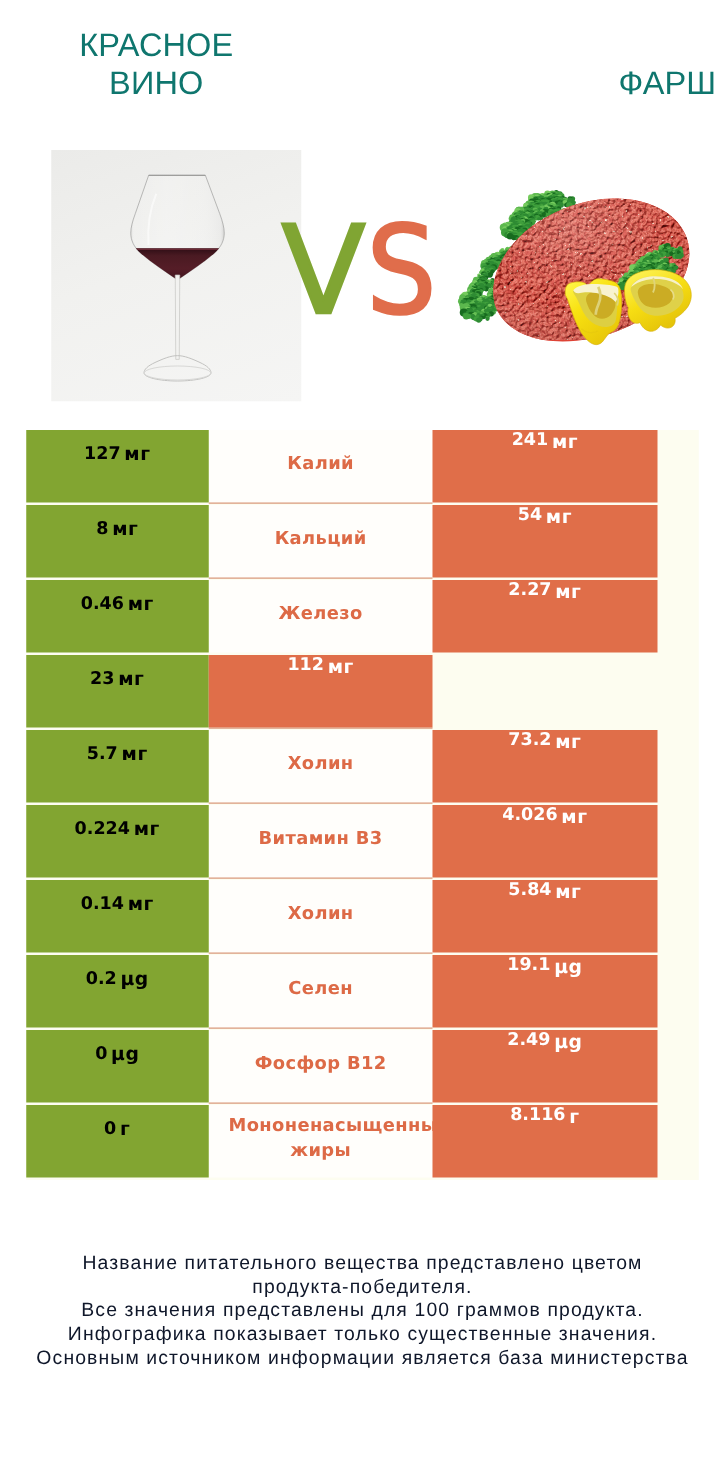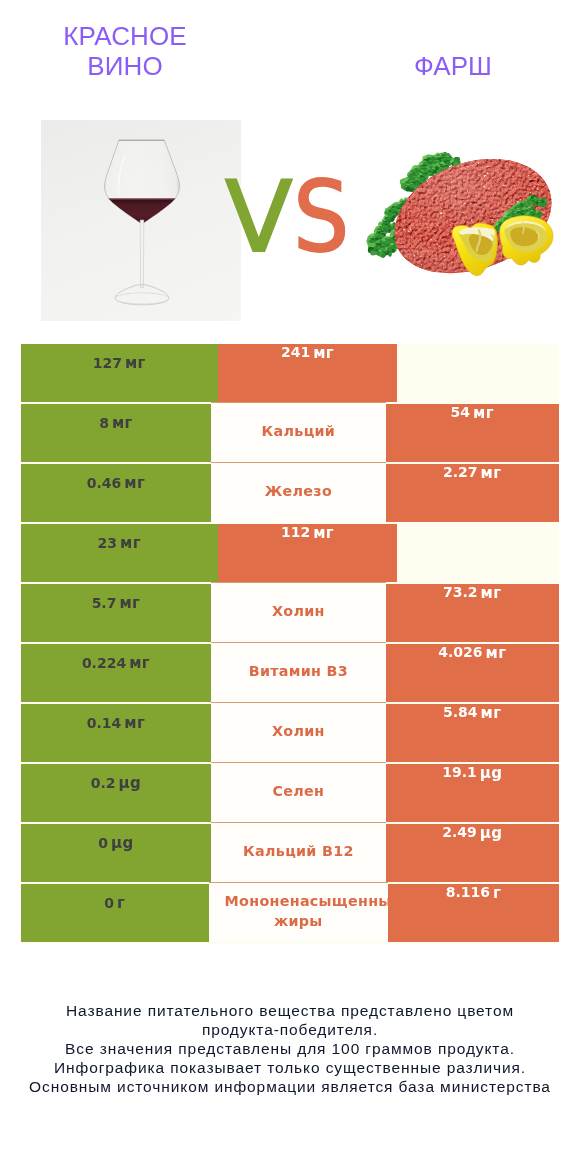--- a/index.html
+++ b/index.html
@@ -1,37 +1,37 @@
 <!DOCTYPE html>
 <html><head>
 <meta charset="utf-8">
 <style>
   html,body{margin:0;padding:0;background:#fff;}
   body{width:580px;height:1174px;font-family:"Liberation Sans",sans-serif;overflow:hidden;-webkit-font-smoothing:antialiased;}
   .page{position:relative;width:580px;height:1174px;background:#fff;}
 
   
-  .title{position:absolute;text-align:center;font-size:26px;line-height:30px;color:#8b5cf6;letter-spacing:0.1px;font-weight:400;}
+  .title{position:absolute;text-align:center;font-size:26px;line-height:30px;color:#0f766e;letter-spacing:0.1px;font-weight:400;}
   #title-left{left:55px;top:21px;width:140px;}
-  #title-right{left:333px;top:51px;width:240px;}
+  #title-right{left:333px;top:51px;width:240px;text-align:right;}
 
   
   .photo-left{position:absolute;left:41px;top:120px;width:200px;height:201px;background:linear-gradient(160deg,#ebebe9 0%,#f1f1ef 45%,#f5f5f4 100%);overflow:hidden;}
   
   .photo-right{position:absolute;left:360px;top:128px;width:205px;height:170px;}
 
   
   .vs{position:absolute;left:225px;top:168px;width:160px;font-family:"DejaVu Sans",sans-serif;font-stretch:condensed;font-size:98px;font-weight:400;line-height:1;letter-spacing:0px;white-space:nowrap;}
   .vs .v{color:#80a533;-webkit-text-stroke:1.8px #80a533;display:inline-block;transform:scaleX(1.12);transform-origin:left center;}
   .vs .s{color:#e06d4b;-webkit-text-stroke:1.8px #e06d4b;display:inline-block;margin-left:8px;}
 
   
   .table{position:absolute;left:20.8px;top:344px;width:538.2px;background:#fdfdf0;}
   .row{display:flex;height:58px;margin-bottom:2px;}
-  .c-left{width:197px;background:#82a531;color:#404040;display:flex;align-items:center;justify-content:center;padding-bottom:20px;box-sizing:border-box;position:relative;z-index:2;}
+  .c-left{width:146px;background:#82a531;color:#000000;display:flex;align-items:center;justify-content:center;padding-bottom:20px;box-sizing:border-box;position:relative;z-index:2;}
   .c-mid{width:179.4px;background:#fffefb;color:#dd6a46;display:flex;align-items:center;justify-content:center;
          font-family:"DejaVu Sans",sans-serif;font-weight:bold;font-size:14.3px;letter-spacing:0.3px;
          text-align:center;line-height:20px;position:relative;padding:0 16px 4px;box-sizing:border-box;}
   .c-mid > span{display:block;width:100%;}
   .c-mid.div::before{content:"";position:absolute;left:0;right:0;top:-2px;height:1px;background:#d99a7e;}
   .c-right{width:179.4px;background:#e06e49;color:#fff;display:flex;align-items:flex-start;justify-content:center;padding-bottom:6px;box-sizing:border-box;position:relative;z-index:2;}
   .num{font-size:14px;font-weight:bold;font-family:"DejaVu Sans",sans-serif;}
   .unit{font-size:15px;font-weight:bold;margin-left:3px;letter-spacing:0.4px;font-family:"DejaVu Sans",sans-serif;}
 
   .a{fill:#176b1f}.b{fill:#2e8b33}.c{fill:#5cb84e}.d{fill:#3f9f3c}.e{fill:#75cb5d}
@@ -2075,20 +2075,23 @@
   </div>
 
   <div class="vs"><span class="v">V</span><span class="s">S</span></div>
 
   <div class="table" id="tbl">
       <div class="row">
         <div class="c-left">
           <span class="num">127</span>
           <span class="unit">мг</span>
         </div>
+        <div class="c-mid">
+          <span>Калий</span>
+        </div>
         <div class="c-right">
           <span class="num">241</span>
           <span class="unit">мг</span>
         </div>
       </div>
       <div class="row">
         <div class="c-left">
           <span class="num">8</span>
           <span class="unit">мг</span>
         </div>
@@ -2174,21 +2177,21 @@
           <span class="num">19.1</span>
           <span class="unit">µg</span>
         </div>
       </div>
       <div class="row">
         <div class="c-left">
           <span class="num">0</span>
           <span class="unit">µg</span>
         </div>
         <div class="c-mid div">
-          <span>Кальций B12</span>
+          <span>Фосфор B12</span>
         </div>
         <div class="c-right">
           <span class="num">2.49</span>
           <span class="unit">µg</span>
         </div>
       </div>
       <div class="row">
         <div class="c-left">
           <span class="num">0</span>
           <span class="unit">г</span>
@@ -2199,16 +2202,16 @@
         <div class="c-right">
           <span class="num">8.116</span>
           <span class="unit">г</span>
         </div>
       </div>
     </div>
   <div class="note" id="note">
       <div>Название питательного вещества представлено цветом</div>
       <div>продукта-победителя.</div>
       <div>Все значения представлены для 100 граммов продукта.</div>
-      <div>Инфографика показывает только существенные различия.</div>
+      <div>Инфографика показывает только существенные значения.</div>
       <div>Основным источником информации является база министерства</div>
     </div>
 </div>
 
 </body></html>

